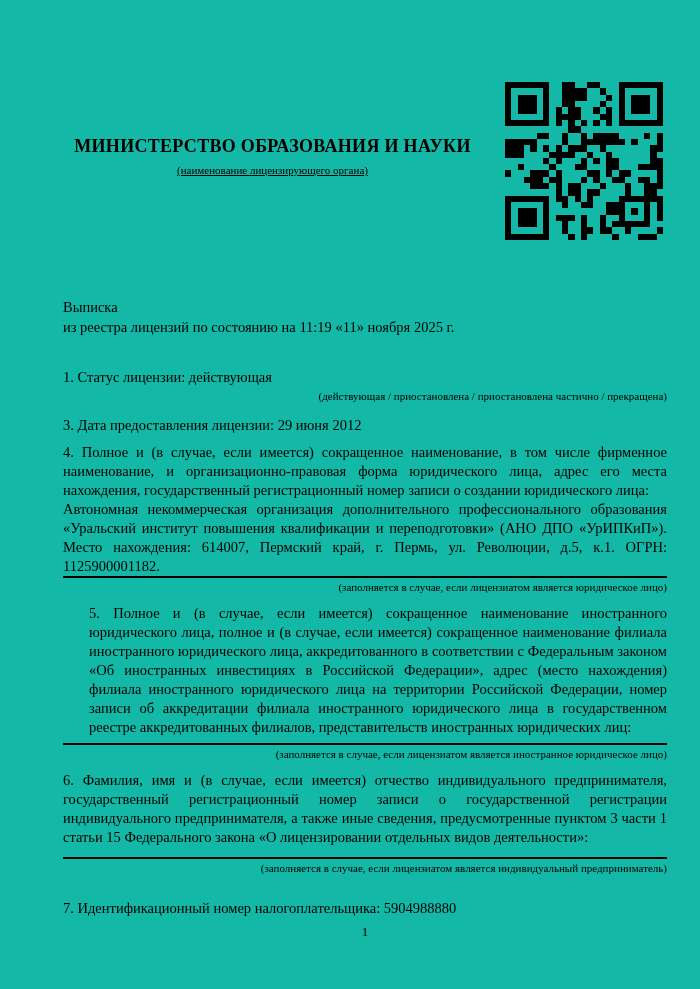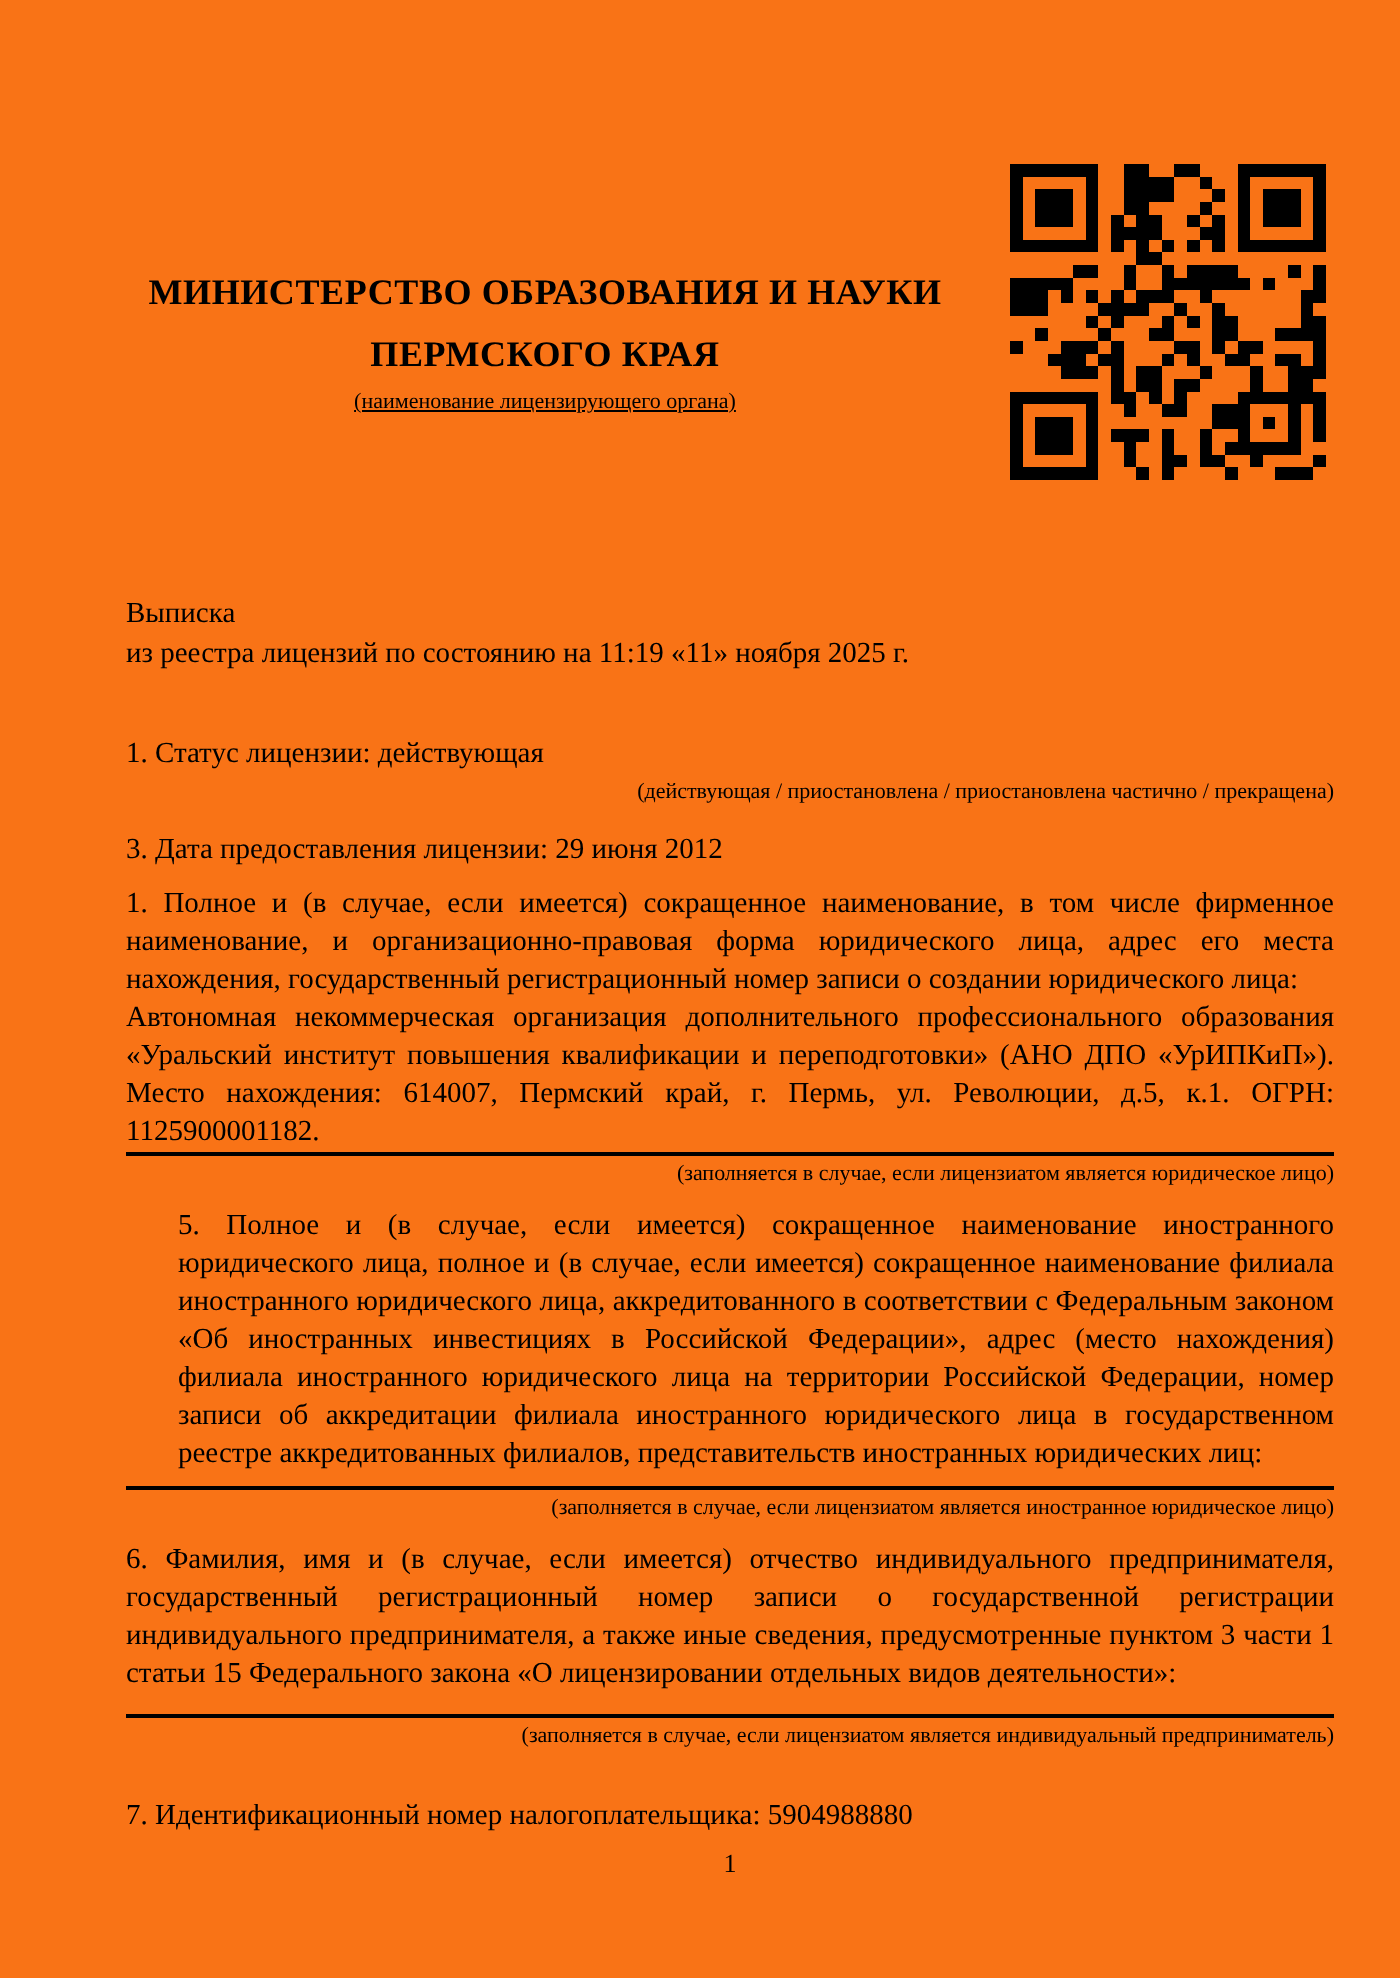--- a/index.html
+++ b/index.html
@@ -6,21 +6,21 @@
     margin: 0;
     padding: 0;
     background: #ffffff;
     font-family: "Liberation Serif", serif;
     color: #000000;
   }
   .page {
     position: relative;
     width: 700px;
     height: 989px;
-    background: #f97316;
+    background: #14b8a6;
     overflow: hidden;
   }
   .authority {
     position: absolute;
     top: 131px;
     left: 60px;
     width: 425px;
     text-align: center;
   }
   .authority-name {
@@ -90,21 +90,20 @@
     line-height: 16px;
   }
 </style>
 </head>
 <body>
 
 <div class="page">
 
   <div class="authority">
     <div class="authority-name">МИНИСТЕРСТВО ОБРАЗОВАНИЯ И НАУКИ</div>
-    <div class="authority-name">ПЕРМСКОГО КРАЯ</div>
     <div class="authority-caption">(наименование лицензирующего органа)</div>
   </div>
 
   <div class="qr">
     <svg id="qr-svg" viewBox="0 0 25 25" shape-rendering="crispEdges" xmlns="http://www.w3.org/2000/svg">
         <rect x="0" y="0" width="1" height="1" fill="#000"></rect>
         <rect x="1" y="0" width="1" height="1" fill="#000"></rect>
         <rect x="2" y="0" width="1" height="1" fill="#000"></rect>
         <rect x="3" y="0" width="1" height="1" fill="#000"></rect>
         <rect x="4" y="0" width="1" height="1" fill="#000"></rect>
@@ -409,21 +408,21 @@
       <div>из реестра лицензий по состоянию на 11:19 «11» ноября 2025 г.</div>
     </div>
 
     <div class="item item1">1. Статус лицензии: действующая</div>
     <div class="caption caption1">(действующая / приостановлена / приостановлена частично / прекращена)</div>
 
 
     <div class="item item3">3. Дата предоставления лицензии: 29 июня 2012</div>
 
     <div class="item just item4">
-      <div class="just">1. Полное и (в случае, если имеется) сокращенное наименование, в том числе фирменное наименование, и организационно-правовая форма юридического лица, адрес его места нахождения, государственный регистрационный номер записи о создании юридического лица:</div>
+      <div class="just">4. Полное и (в случае, если имеется) сокращенное наименование, в том числе фирменное наименование, и организационно-правовая форма юридического лица, адрес его места нахождения, государственный регистрационный номер записи о создании юридического лица:</div>
       <div class="just">Автономная некоммерческая организация дополнительного профессионального образования «Уральский институт повышения квалификации и переподготовки» (АНО ДПО «УрИПКиП»). Место нахождения: 614007, Пермский край, г. Пермь, ул. Революции, д.5, к.1. ОГРН: 1125900001182.</div>
     </div>
     <div class="rule rule4"></div>
     <div class="caption caption4">(заполняется в случае, если лицензиатом является юридическое лицо)</div>
 
     <div class="item just item5">5. Полное и (в случае, если имеется) сокращенное наименование иностранного юридического лица, полное и (в случае, если имеется) сокращенное наименование филиала иностранного юридического лица, аккредитованного в соответствии с Федеральным законом «Об иностранных инвестициях в Российской Федерации», адрес (место нахождения) филиала иностранного юридического лица на территории Российской Федерации, номер записи об аккредитации филиала иностранного юридического лица в государственном реестре аккредитованных филиалов, представительств иностранных юридических лиц:</div>
     <div class="rule rule5"></div>
     <div class="caption caption5">(заполняется в случае, если лицензиатом является иностранное юридическое лицо)</div>
 
     <div class="item just item6">6. Фамилия, имя и (в случае, если имеется) отчество индивидуального предпринимателя, государственный регистрационный номер записи о государственной регистрации индивидуального предпринимателя, а также иные сведения, предусмотренные пунктом 3 части 1 статьи 15 Федерального закона «О лицензировании отдельных видов деятельности»:</div>

